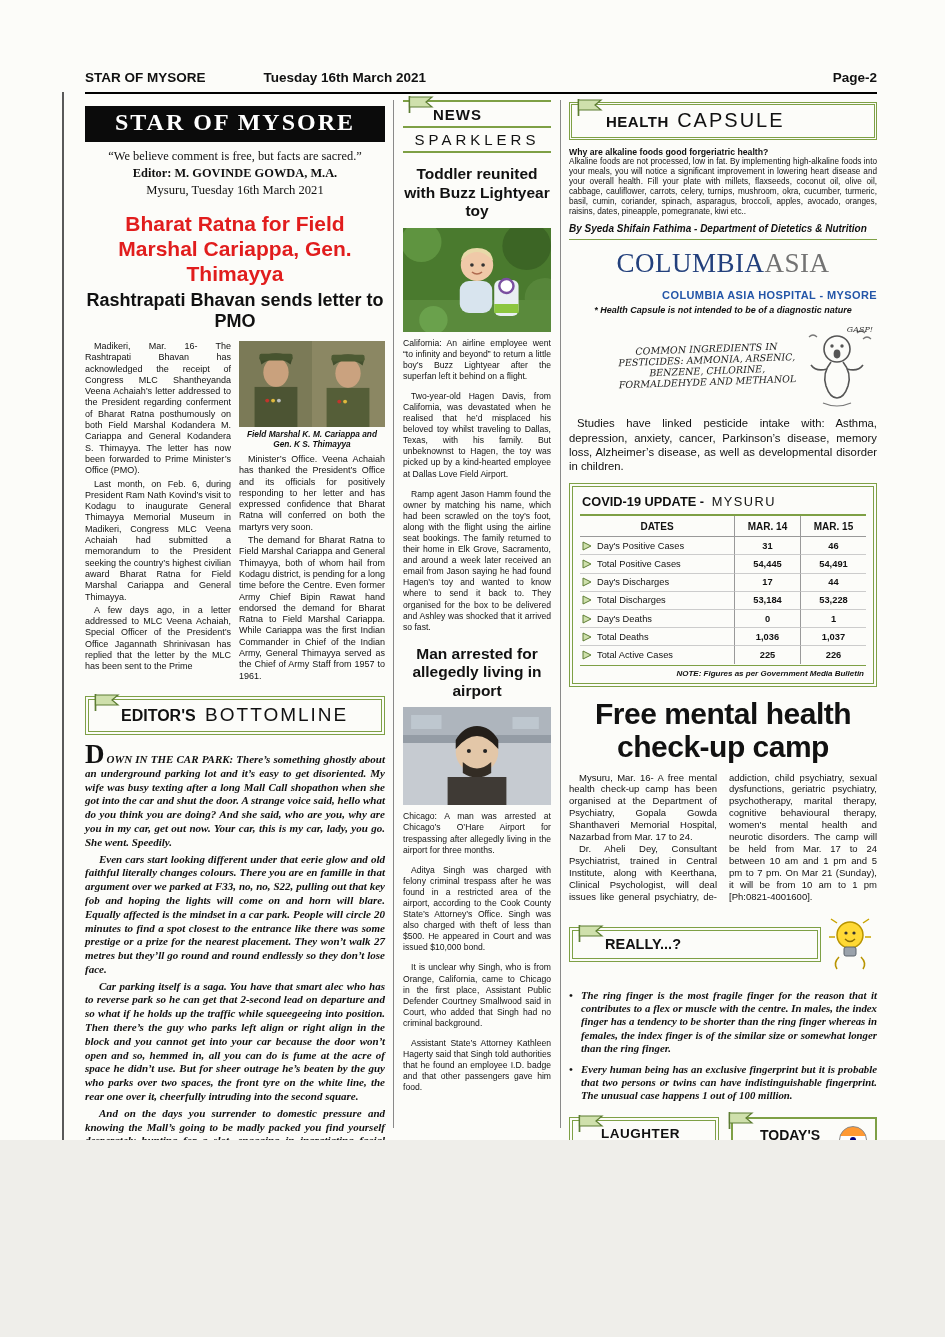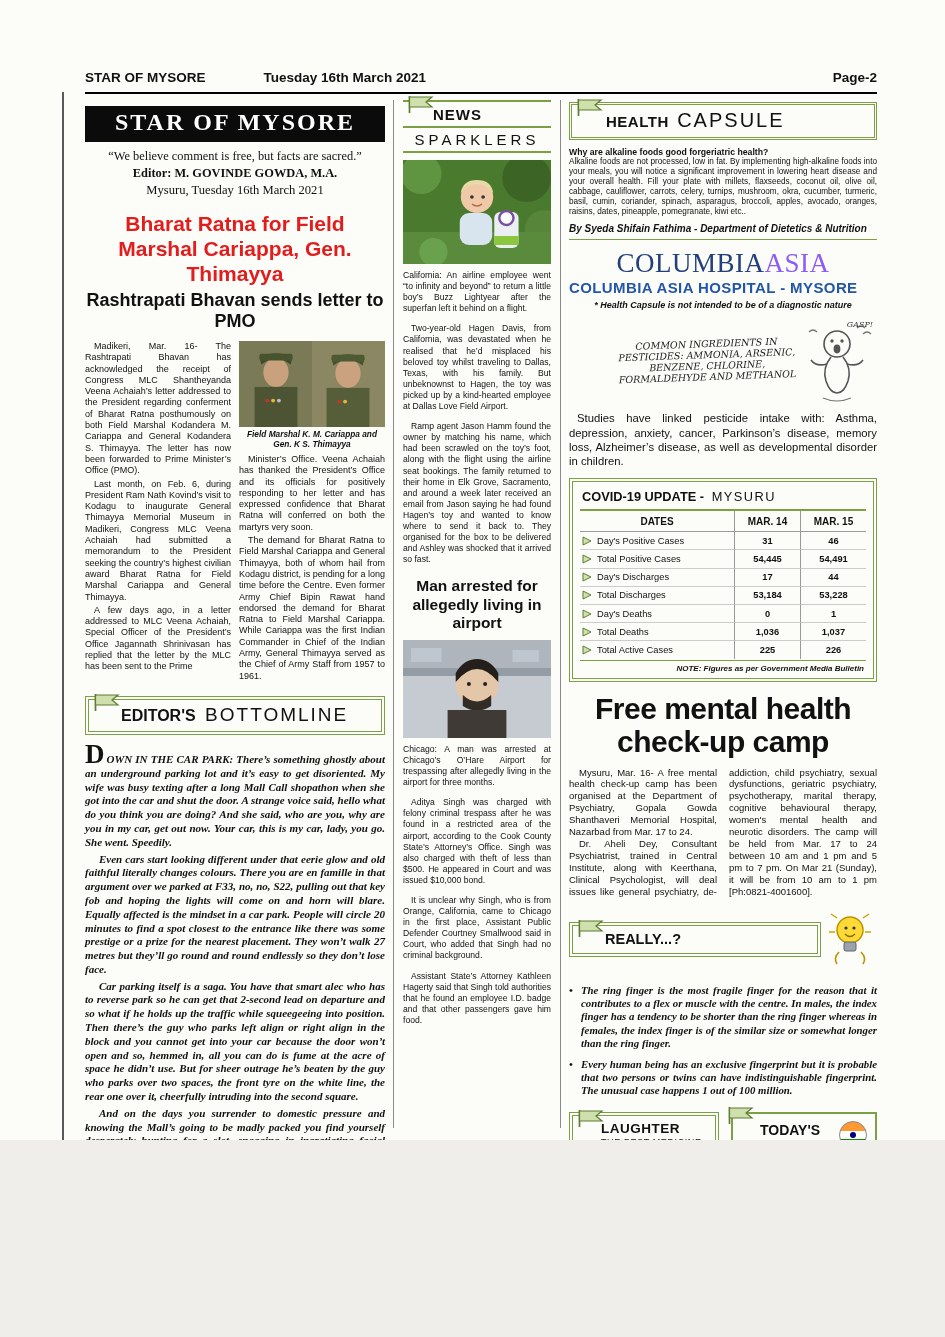--- a/index.html
+++ b/index.html
@@ -57,22 +57,22 @@
   .s-text p:first-child{text-indent:0;}
 
   
   .cap-head{position:relative;border:3px double #7ea045;padding:4px 8px 5px 34px;margin-top:2px;}
   .cap-kicker{font-weight:bold;font-size:15px;letter-spacing:0.5px;}
   .cap-title{font-size:20px;letter-spacing:2px;margin-left:4px;}
   .h-question{font-weight:bold;font-size:8.7px;margin-top:7px;}
   .h-answer{font-size:8.2px;line-height:9.9px;text-align:justify;}
   .h-byline{font-weight:bold;font-style:italic;font-size:10px;margin-top:7px;border-bottom:1.5px solid #7ea045;padding-bottom:5px;}
   .logo{text-align:center;margin-top:9px;font-family:"Liberation Serif",serif;font-size:27px;color:#23407c;letter-spacing:0.5px;line-height:28px;}
-  .logo .part2{color:#8b5cf6;}
-  .hospital{text-align:left;font-weight:bold;font-size:15px;color:#2456a8;margin-top:2px;letter-spacing:0.4px;}
+  .logo .part2{color:#737373;}
+  .hospital{text-align:right;font-weight:bold;font-size:11px;color:#2456a8;margin-top:12px;letter-spacing:0.4px;}
   .disclaimer{text-align:center;font-weight:bold;font-style:italic;font-size:9px;margin-top:4px;}
   .doodle{display:flex;margin-top:8px;align-items:center;}
   .doodle-text{flex:1;font-family:"DejaVu Serif",serif;font-style:italic;font-size:9.5px;line-height:11px;transform:rotate(-2deg);color:#222;text-align:center;padding-left:48px;}
   .cartoon{width:80px;height:86px;position:relative;flex:none;}
   .doodle-gasp{position:absolute;top:2px;right:4px;font-family:"DejaVu Serif",serif;font-style:italic;font-size:8px;color:#333;}
   .studies{font-size:11.3px;line-height:14.2px;text-align:justify;margin-top:7px;text-indent:8px;}
 
   
   .covid-box{border:4px double #7ea045;margin-top:10px;padding:5px 7px 3px;}
   .covid-title{font-size:12.8px;padding:2px 2px 5px;border-bottom:2px solid #7ea045;}
@@ -210,20 +210,21 @@
     <div class="col2">
       <div class="s-head">
         <svg class="flag" viewBox="0 0 27 19">
           <path d="M2.5 1 L2.5 18" stroke="#5d7d33" stroke-width="1.7"></path>
           <path d="M2.5 2 L25 2 L19 7 L25 12 L2.5 12 Z" fill="#cfe0ac" stroke="#5d7d33" stroke-width="1.2"></path>
         </svg>
         <div class="s-kicker">NEWS</div>
         <div class="s-title">SPARKLERS</div>
       </div>
 
+      <div class="s-headline">Toddler reunited with Buzz Lightyear toy</div>
       <svg class="s-photo" viewBox="0 0 146 104" preserveAspectRatio="none">
         <rect width="146" height="104" fill="#4a7a2e"></rect>
         <circle cx="18" cy="14" r="20" fill="#5f9440"></circle>
         <circle cx="122" cy="18" r="24" fill="#3c6525"></circle>
         <circle cx="140" cy="70" r="20" fill="#57863a"></circle>
         <rect x="0" y="72" width="146" height="32" fill="#5a8a3c"></rect>
         <circle cx="30" cy="92" r="14" fill="#6aa14c"></circle>
         <circle cx="73" cy="37" r="16" fill="#f0c9a8"></circle>
         <path d="M57 33 q16 -18 32 0 q-2 -13 -16 -13 q-14 0 -16 13" fill="#e8d9a8"></path>
         <circle cx="68" cy="37" r="1.8" fill="#333"></circle>

